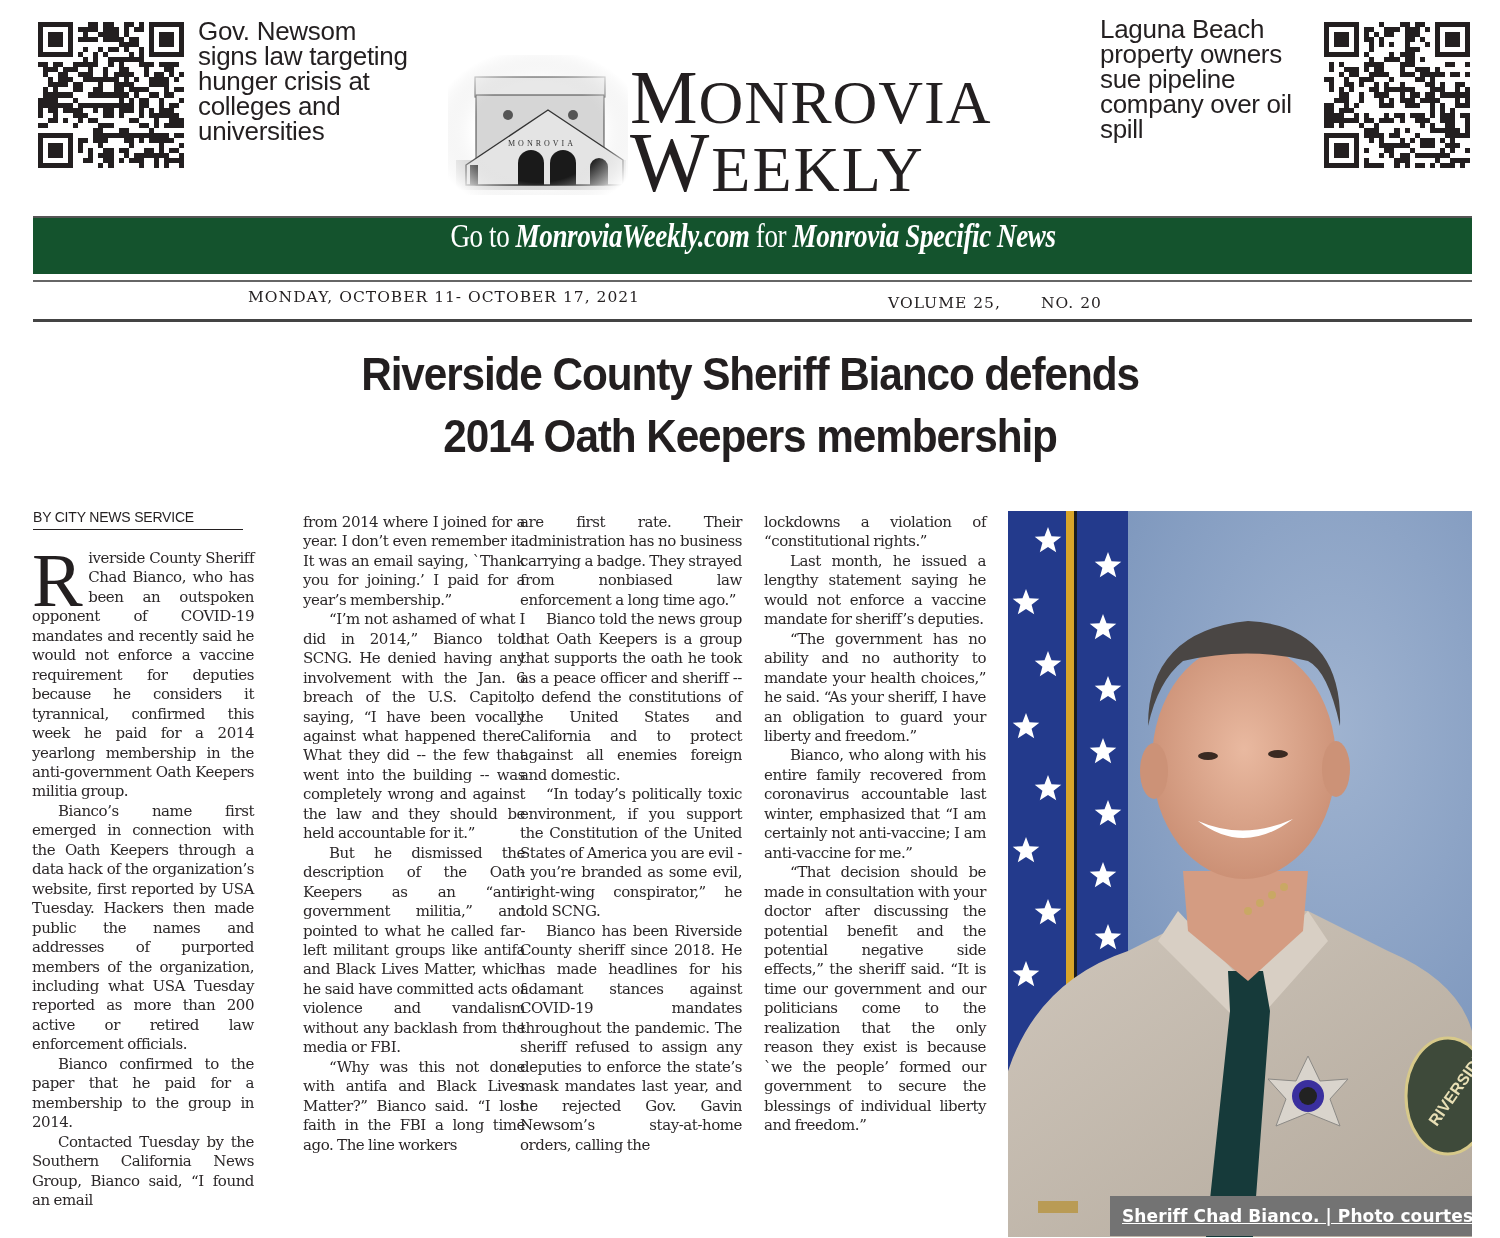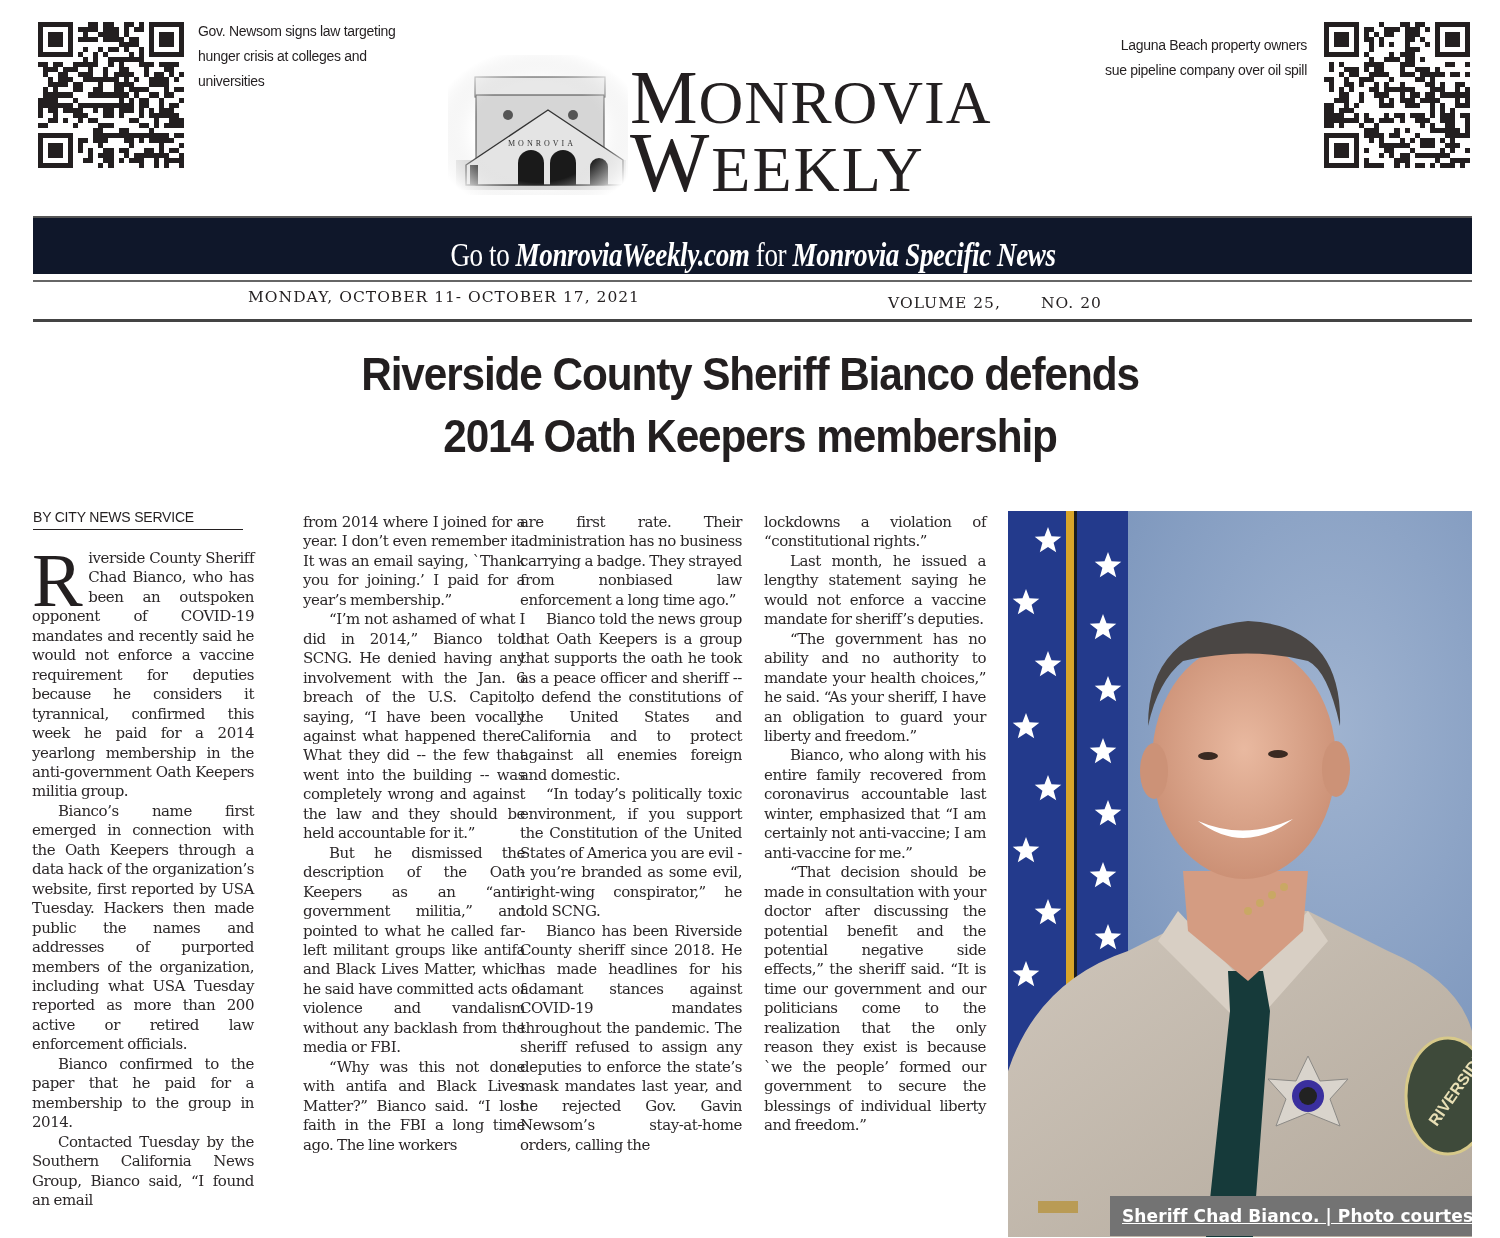--- a/index.html
+++ b/index.html
@@ -5,35 +5,35 @@
   * { box-sizing: border-box; margin: 0; padding: 0; }
   html, body { width: 1500px; height: 1238px; background: #ffffff; overflow: hidden; }
   body { position: relative; color: #231f20; font-family: "Liberation Serif", serif; }
 
   
   .qr { position: absolute; top: 22px; width: 146px; height: 146px; background: #fff; }
   .qr svg { width: 100%; height: 100%; display: block; }
   .qr-left { left: 38px; }
   .qr-right { left: 1324px; }
 
-  .teaser { position: absolute; font-family: "Liberation Sans", sans-serif; font-size: 14px; line-height: 25px; color: #231f20; letter-spacing: -0.3px; }
+  .teaser { position: absolute; font-family: "Liberation Sans", sans-serif; font-size: 26px; line-height: 25px; color: #231f20; letter-spacing: -0.3px; }
   .teaser-left { left: 198px; top: 19px; width: 215px; text-align: left; }
-  .teaser-right { left: 1100px; top: 33px; width: 207px; text-align: right; }
+  .teaser-right { left: 1100px; top: 17px; width: 207px; text-align: left; }
 
   .logo-wrap { position: absolute; left: 448px; top: 55px; width: 600px; height: 150px; }
   .logo-building { position: absolute; left: 0; top: 0; width: 180px; height: 140px; }
   .logo-title { position: absolute; left: 182px; top: 0; font-family: "Liberation Serif", serif; color: #231f20; line-height: 1; }
   .logo-line1 { position: absolute; left: 0; top: 4px; font-size: 62px; letter-spacing: 1px; white-space: nowrap; }
   .logo-line1 .cap { font-size: 76px; }
   .logo-line2 { position: absolute; left: 0; top: 66px; font-size: 64px; letter-spacing: 2px; white-space: nowrap; }
   .logo-line2 .cap { font-size: 84px; }
 
   
   .rule { position: absolute; left: 33px; width: 1439px; background: #555; }
-  .banner { position: absolute; left: 33px; top: 218px; width: 1439px; height: 56px; background: #0f172a; display: flex; align-items: flex-end; justify-content: center; }
+  .banner { position: absolute; left: 33px; top: 218px; width: 1439px; height: 56px; background: #14532d; display: flex; align-items: flex-start; justify-content: center; }
   .banner-text { font-family: "Liberation Serif", serif; color: #fff; font-size: 33px; transform: scaleX(0.82); white-space: nowrap; letter-spacing: -0.5px; }
   .banner-text i { font-weight: bold; }
 
   .dateline { position: absolute; top: 288px; font-family: "DejaVu Serif", serif; font-size: 15.5px; letter-spacing: 1px; color: #231f20; white-space: nowrap; }
   .date { left: 248px; }
   .volume { left: 888px; top: 294px; }
   .issue { left: 1041px; top: 294px; }
 
   
   .headline { position: absolute; left: 0; top: 343px; width: 1500px; text-align: center; font-family: "Liberation Sans", sans-serif; font-weight: bold; font-size: 46px; line-height: 62px; letter-spacing: -1.2px; color: #231f20; transform: scaleX(0.92); transform-origin: center; }

